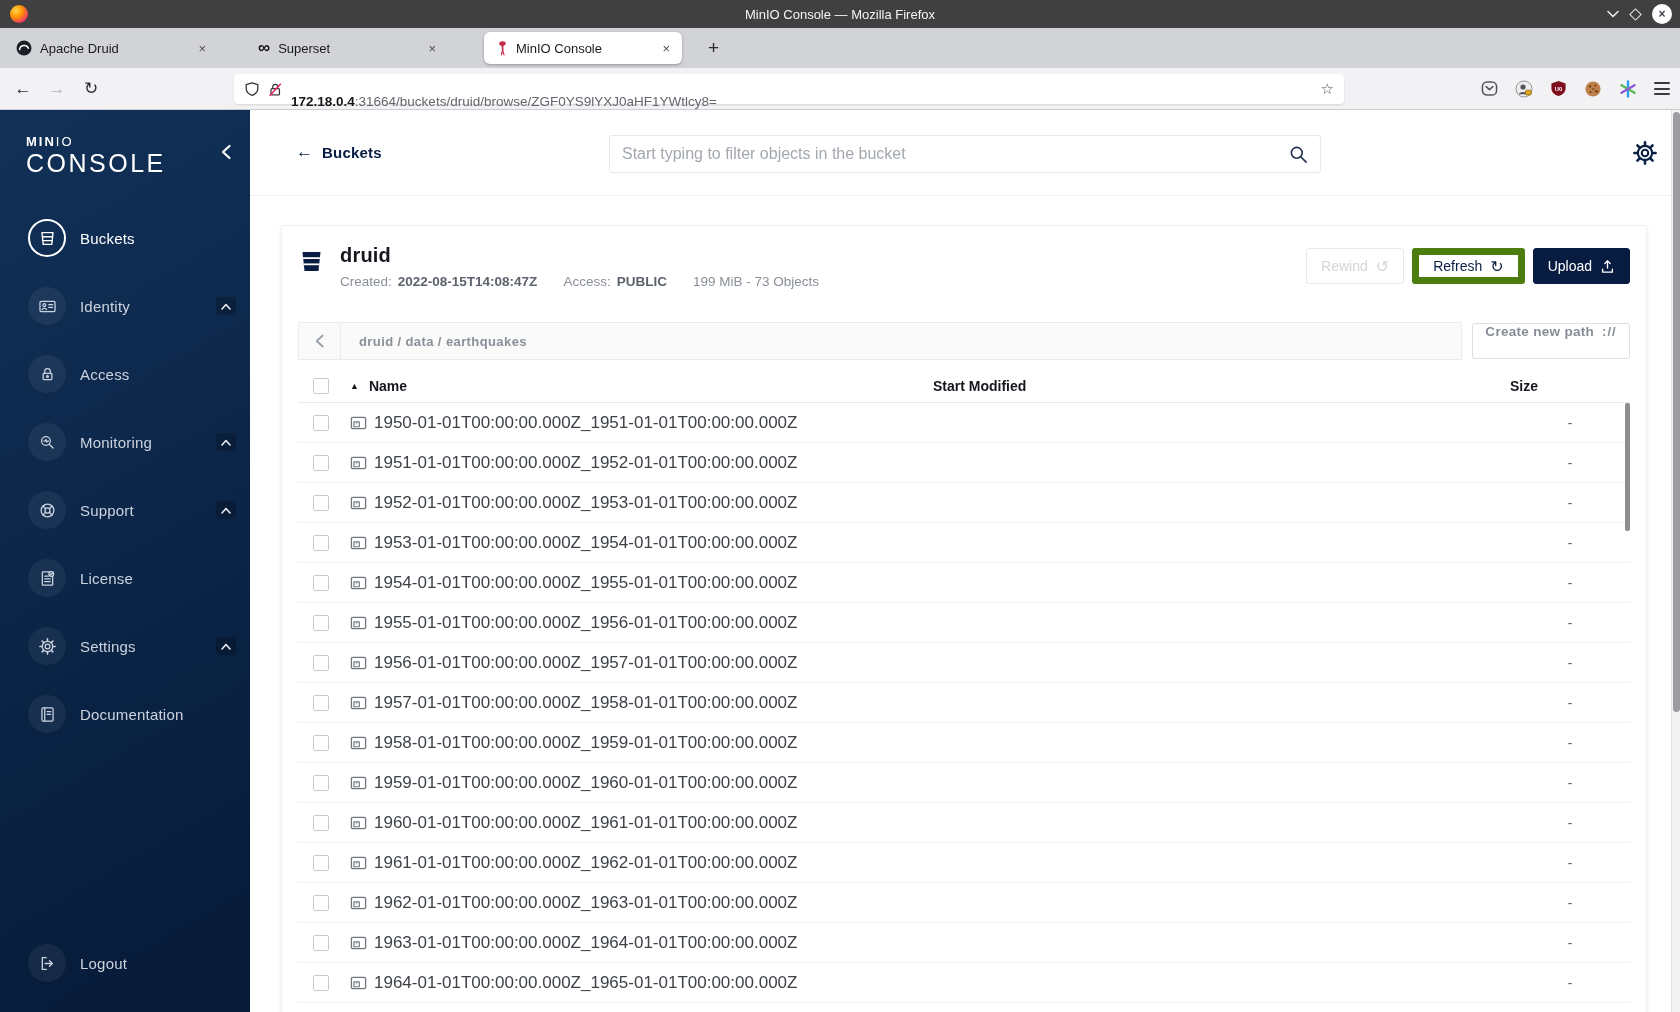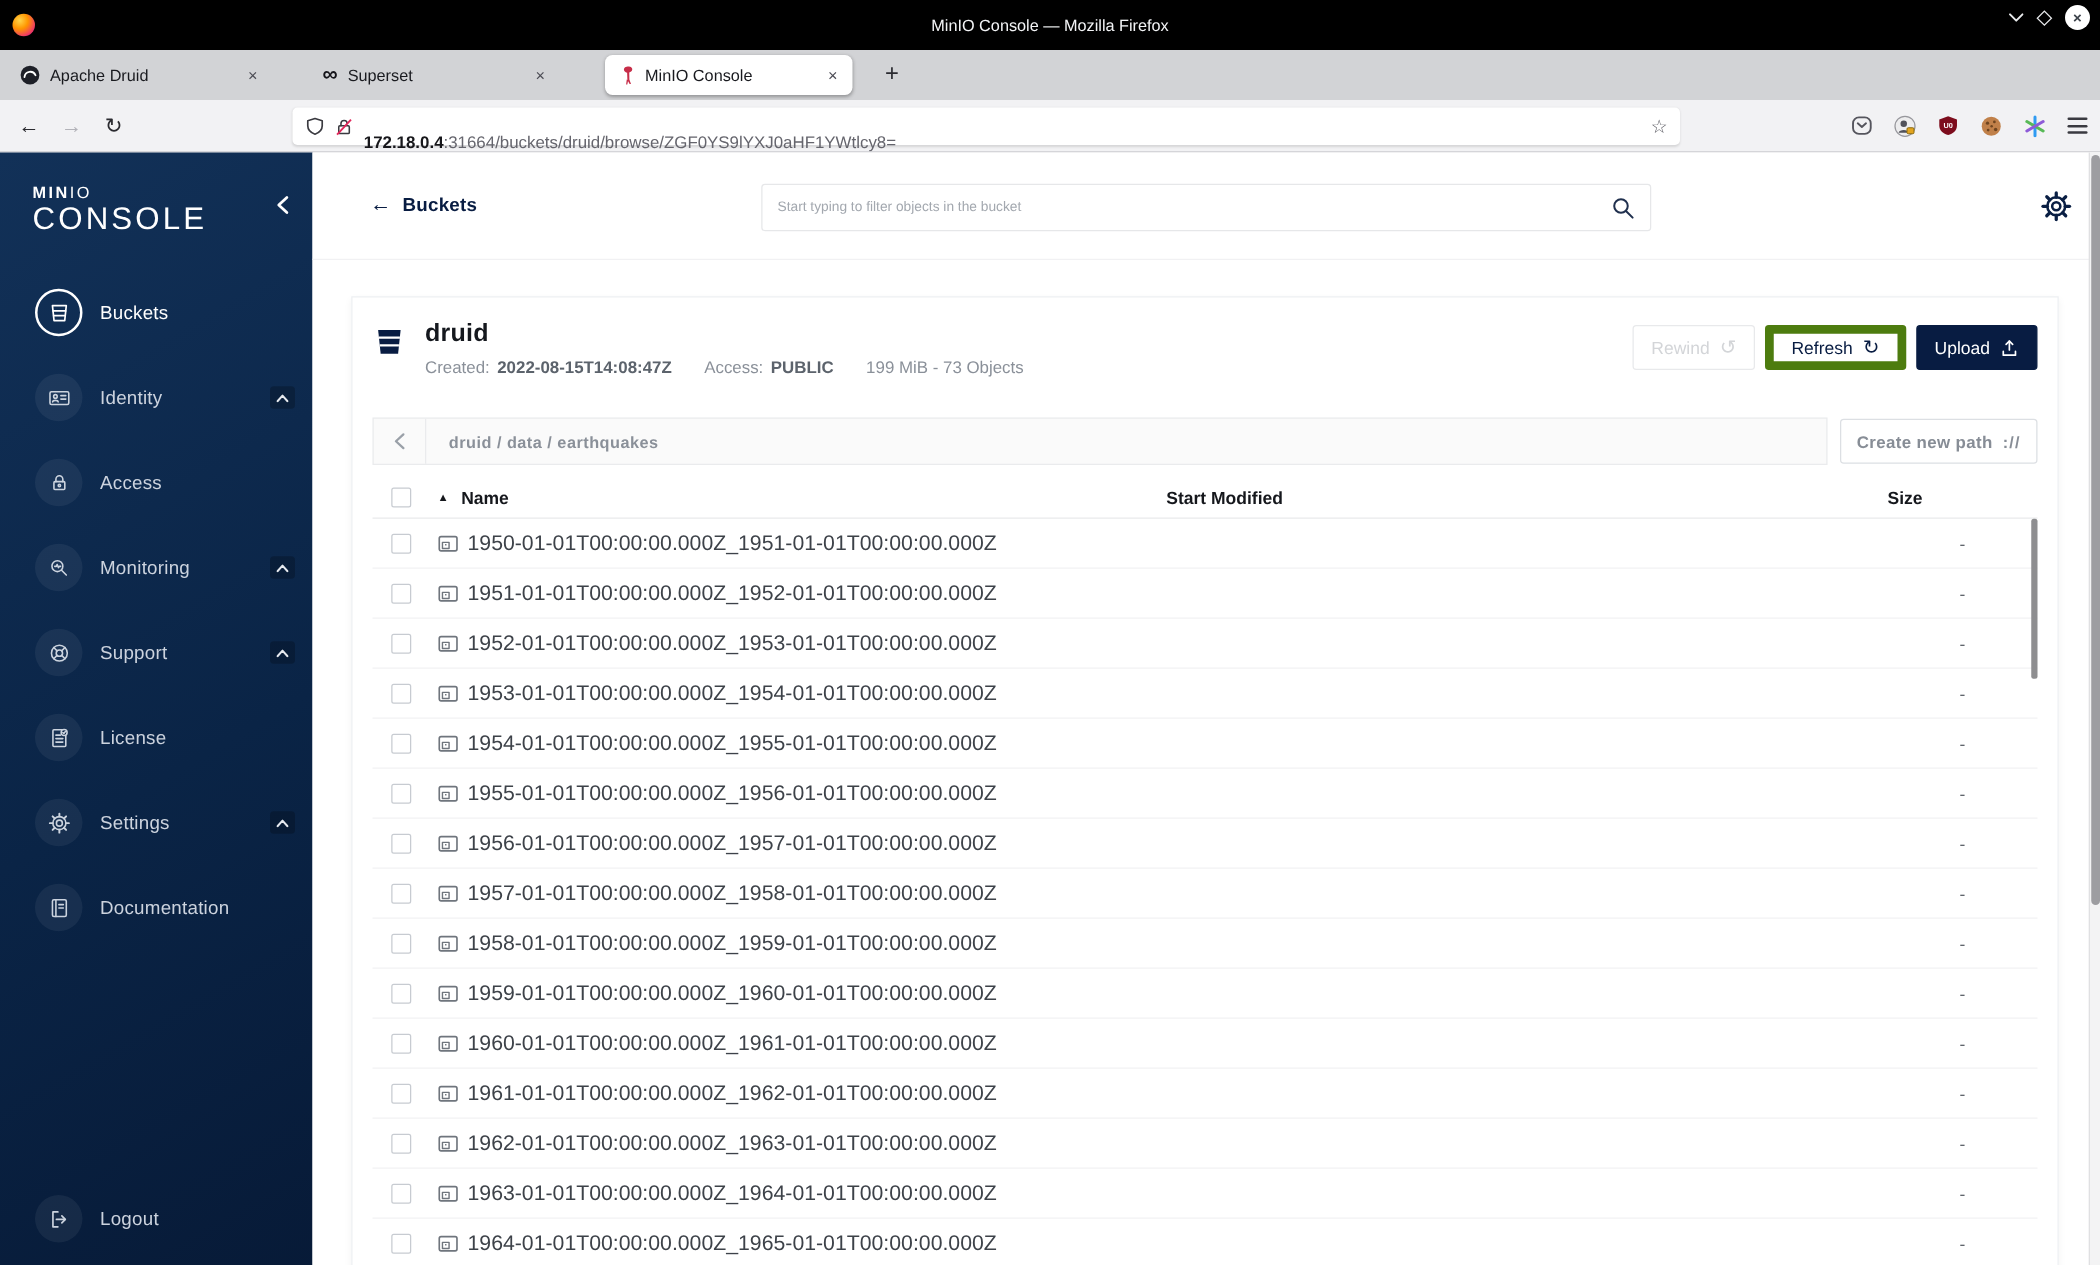--- a/index.html
+++ b/index.html
@@ -1,20 +1,20 @@
 <!DOCTYPE html>
 <html><head>
 <meta charset="utf-8">
 <style>
   * { margin:0; padding:0; box-sizing:border-box; }
   html,body { width:1680px; height:1012px; overflow:hidden; font-family:"Liberation Sans", sans-serif; background:#fff; }
   svg { display:block; }
 
   
-  .titlebar { position:relative; height:40px; background:#000000; display:flex; align-items:center; }
+  .titlebar { position:relative; height:28px; background:#404040; display:flex; align-items:center; }
   .ff-logo { width:18px; height:18px; margin-left:10px; border-radius:50%;
     background:radial-gradient(circle at 32% 30%, #ffd54a 0%, #ff9500 38%, #ef3d62 72%, #b5007f 100%); }
   .win-title { position:absolute; left:0; right:0; text-align:center; color:#f3f4f6; font-size:13px; }
   .win-controls { position:absolute; right:8px; top:0; height:28px; display:flex; align-items:center; gap:12px; }
   .wc-min svg, .wc-diamond { display:block; }
   .wc-diamond { width:9px; height:9px; border:1.5px solid #e8eaec; transform:rotate(45deg); }
   .wc-close { width:20px; height:20px; background:#fff; border-radius:50%; color:#3d434b; font-size:12px; line-height:20px; text-align:center; font-weight:bold; }
 
   .tabbar { height:40px; background:#d2d3d6; display:flex; align-items:center; }
   .tab { height:32px; margin-top:0; display:flex; align-items:center; padding:0 10px; font-size:13px; color:#191a1f; border-radius:6px; }
@@ -54,21 +54,21 @@
   .chev { position:absolute; right:14px; top:11px; width:20px; height:18px; background:rgba(0,0,0,.22); border-radius:3px; display:flex; align-items:center; justify-content:center; }
   .logout { position:absolute; top:833px; left:0; right:0; margin-bottom:0; }
 
   .main { position:relative; flex:1; background:#fff; }
   .main-header { position:relative; height:86px; border-bottom:1px solid #f1f1f3; }
   .back-buckets { position:absolute; left:46px; top:32px; display:flex; align-items:center; color:#081C42; }
   .back-arrow { font-size:17px; margin-right:9px; }
   .back-label { font-size:15px; font-weight:bold; letter-spacing:.2px; }
   .filter-box { position:absolute; left:50%; transform:translateX(-50%); top:25px; width:712px; height:38px;
     border:1px solid #e6e7e9; border-radius:3px; display:flex; align-items:center; padding:0 12px; background:#fff; }
-  .filter-box input { flex:1; border:none; outline:none; font-size:11px; color:#0c4a6e; font-family:"Liberation Sans",sans-serif; }
+  .filter-box input { flex:1; border:none; outline:none; font-size:16px; color:#0c4a6e; font-family:"Liberation Sans",sans-serif; }
   .filter-box input::placeholder { color:#a3a8af; }
   .hdr-gear { position:absolute; right:22px; top:30px; }
 
   .card { position:absolute; left:31px; right:33px; top:115px; bottom:-10px; background:#fff;
     border:1px solid #edeff2; box-shadow:0 2px 6px rgba(0,0,0,.05); padding:16px 16px 0 16px; }
 
   .bucket-row { height:72px; display:flex; }
   .bucket-glyph { margin-top:6px; }
   .bucket-titles { margin-left:15px; }
   .bucket-name { font-size:20px; font-weight:bold; color:#15181e; letter-spacing:.2px; margin-top:2px; }
@@ -80,21 +80,21 @@
   .btn-disabled { border:1px solid #e8e9eb; color:#d3d5d8; }
   .btn-outline { border:7px solid #4d7c0f; color:#081C42; }
   .btn-filled { background:#081C42; color:#fff; border:1px solid #081C42; }
   .btn .g { font-size:16px; }
 
   .browse-row { margin-top:8px; display:flex; gap:10px; }
   .crumb-box { flex:1; height:38px; background:#fafafa; border:1px solid #eaebed; display:flex; align-items:center; }
   .crumb-back { width:42px; height:100%; border-right:1px solid #eaebed; display:flex; align-items:center; justify-content:center; }
   .crumb-path { margin-left:18px; font-size:13px; color:#8a9099; font-weight:bold; letter-spacing:.4px; }
   .create-path { width:158px; height:36px; margin-top:1px; border:1px solid #dcdfe3; border-radius:3px; background:#fff;
-    color:#878d96; font-size:13.5px; font-weight:bold; display:flex; align-items:center; justify-content:center; gap:8px; letter-spacing:.3px; }
+    color:#878d96; font-size:13.5px; font-weight:bold; display:flex; justify-content:center; gap:8px; letter-spacing:.3px; }
   .cp-icon { font-size:13px; font-weight:bold; letter-spacing:1px; }
 
   .otable { margin-top:10px; }
   .thead, .trow { display:grid; grid-template-columns:52px 1fr 577px 120px; align-items:center; }
   .thead { height:33px; border-bottom:1px solid #e9eaec; }
   .hcell { font-size:14px; font-weight:bold; color:#15171c; }
   .hname { display:flex; align-items:center; gap:10px; }
   .sort-tri { font-size:9px; color:#15171c; }
   .trow { height:40px; border-bottom:1px solid #f2f2f4; }
   .cell.check, .hcell.check { display:flex; justify-content:flex-start; padding-left:15px; }

